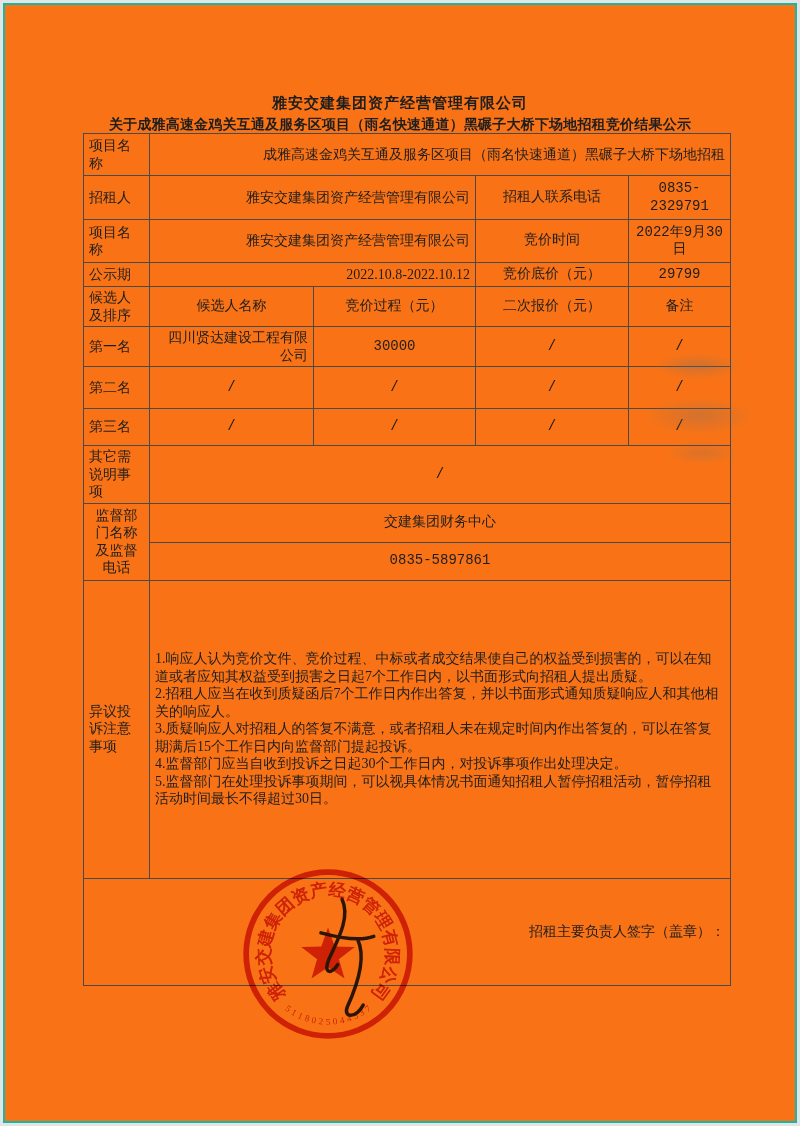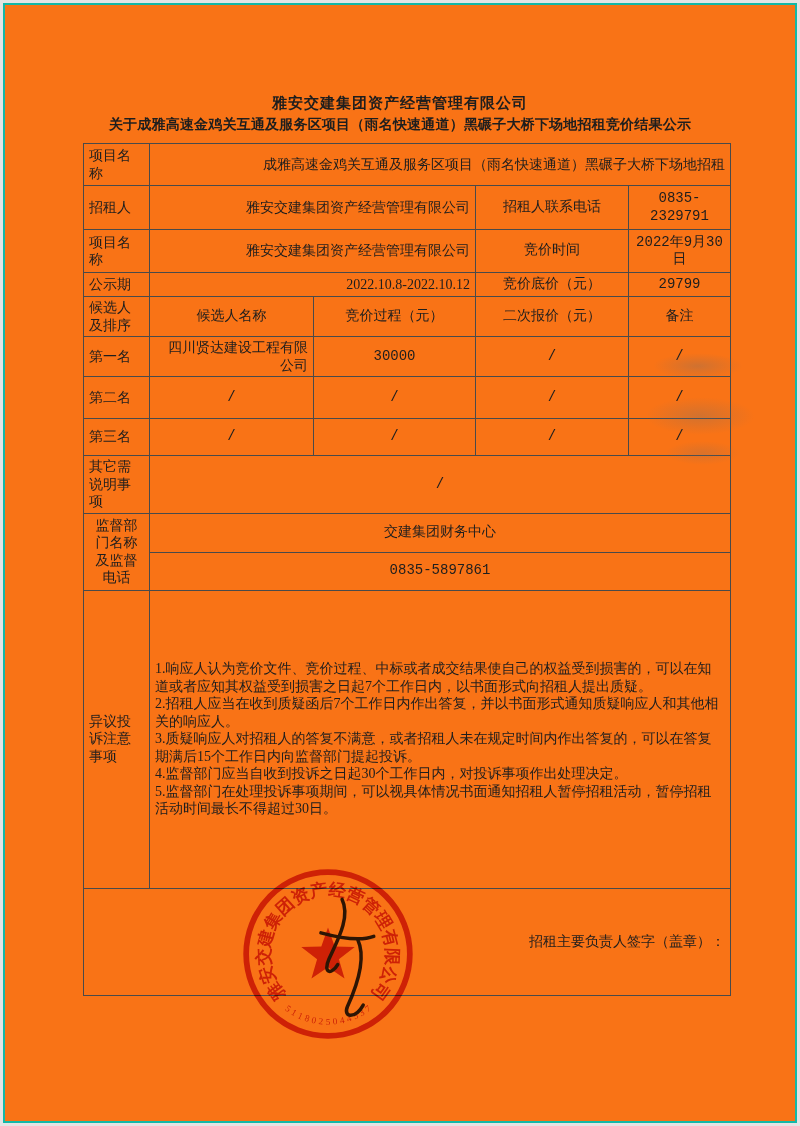--- a/index.html
+++ b/index.html
@@ -20,21 +20,21 @@
     position:absolute; top:88px; left:0; right:0;
     text-align:center;
   }
   .doc-title {
     font-size:15px; font-weight:bold; letter-spacing:1px; line-height:21px;
   }
   .doc-subtitle {
     font-size:14px; font-weight:bold; letter-spacing:0.2px; line-height:22px;
   }
   table.grid {
-    position:absolute; left:78px; top:138px;
+    position:absolute; left:78px; top:128px;
     width:647px; table-layout:fixed;
     border-collapse:collapse;
   }
   table.grid td {
     border:1.4px solid #4a4a4a;
     font-size:14px;
     padding:2px 5px;
     vertical-align:middle;
     line-height:1.25;
   }

